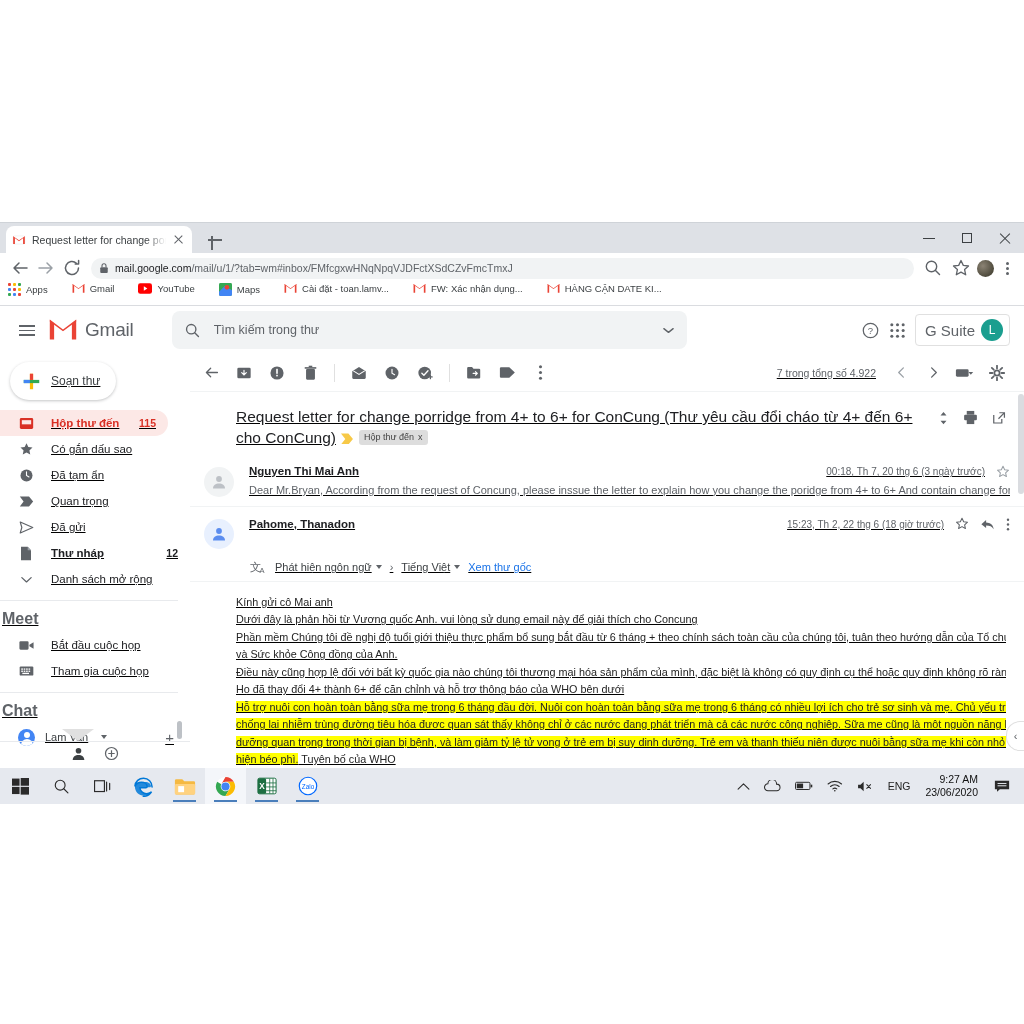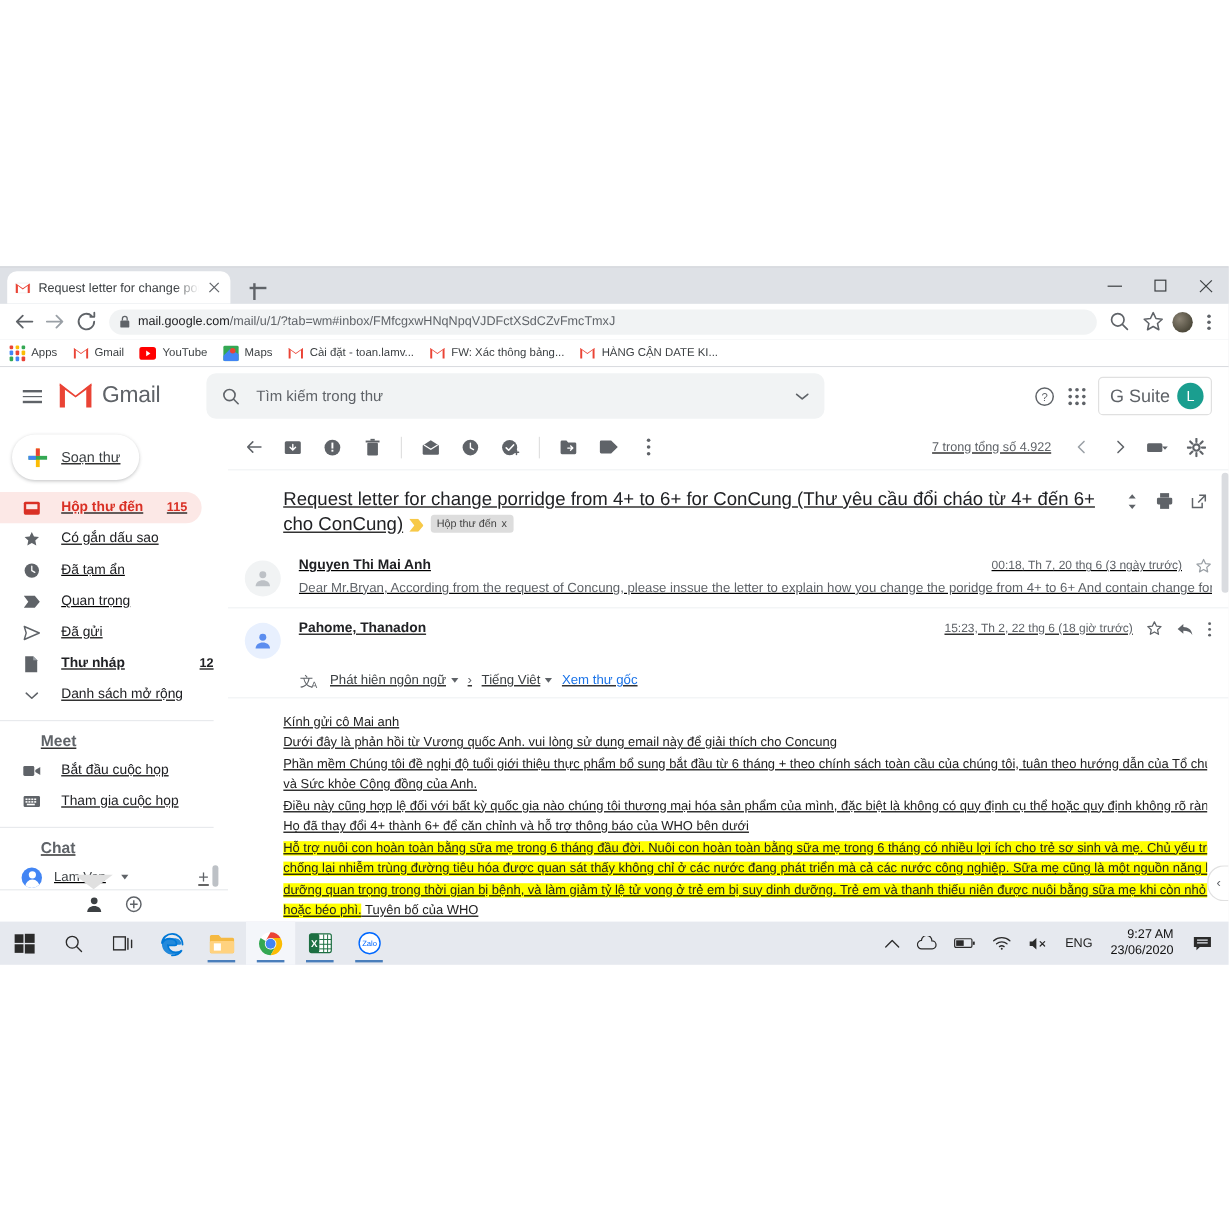--- a/index.html
+++ b/index.html
@@ -82,22 +82,22 @@
   .avatar-img {
     width: 17px; height: 17px; border-radius: 50%;
     background: radial-gradient(circle at 35% 35%, #8b8374, #4e4a3c 70%);
   }
   .kebab { width: 18px; height: 20px; position: relative; flex:0 0 18px; }
   .kebab i { position:absolute; left:8px; width:3px; height:3px; border-radius:50%; background:#5f6368; }
   .kebab i:nth-child(1){top:4px;} .kebab i:nth-child(2){top:9px;} .kebab i:nth-child(3){top:14px;}
 
   
   .bookmarks {
-    height: 23px; background: #fff; display: flex; align-items: center;
-    padding: 0 8px; gap: 13px; border-bottom: 1px solid #dadce0; overflow: hidden;
+    height: 23px; background: #fff; display: flex; align-items: flex-start;
+    padding: 0 8px; gap: 24px; border-bottom: 1px solid #dadce0; overflow: hidden;
   }
   .bm { display: flex; align-items: center; gap: 5px; white-space: nowrap; }
   .bm-label { font-size: 9.5px; color: #3c4043; }
   .apps-grid {
     width: 13px; height: 13px; display: grid; gap: 1.4px;
     grid-template-columns: repeat(3, 1fr); grid-template-rows: repeat(3, 1fr);
   }
   .apps-grid b { display:block; border-radius:1px; }
 
   
@@ -137,21 +137,21 @@
   .side-item {
     display: flex; align-items: center; height: 26px; padding-left: 18px;
     gap: 17px; font-size: 11.5px; color: #202124; position: relative;
   }
   .side-item.active { background: #fce8e6; border-radius: 0 13px 13px 0; color: #d93025; font-weight: bold; margin-right: 22px; }
   .side-item .s-ico { width: 16px; flex: 0 0 16px; display: flex; justify-content: center; }
   .side-item .s-lbl { flex: 1 1 auto; }
   .side-item .s-cnt { font-size: 10.5px; padding-right: 12px; }
   .side-item.bold .s-lbl, .side-item.bold .s-cnt { font-weight: bold; }
   .side-sep { height: 1px; background: #e8eaed; margin: 8px 12px 6px 0; }
-  .side-head { font-size: 13px; color: #5f6368; padding: 3px 0 4px 34px; font-weight: bold; }
+  .side-head { font-size: 16px; color: #5f6368; padding: 3px 0 4px 2px; font-weight: bold; }
   .chat-user { display: flex; align-items: center; height: 26px; padding-left: 18px; gap: 10px; }
   .chat-av { width: 17px; height: 17px; border-radius: 50%; background: #4285f4; position: relative; overflow: hidden; }
   .chat-av::before { content:""; position:absolute; left:5.5px; top:3px; width:6px; height:6px; border-radius:50%; background:#fff; }
   .chat-av::after { content:""; position:absolute; left:2.5px; top:10.5px; width:12px; height:9px; border-radius:6px 6px 0 0; background:#fff; }
   .chat-name { font-size: 11px; color: #3c4043; }
   .chat-plus { margin-left: auto; margin-right: 16px; color: #5f6368; font-size: 15px; }
   .side-footer {
     position: absolute; left: 0; bottom: 0; width: 190px; height: 28px;
     border-top: 1px solid #e8eaed; display: flex; align-items: flex-start; justify-content: center; gap: 18px;
     padding-top: 4px;
@@ -376,21 +376,21 @@
         <span class="bm-label">Cài đặt - toan.lamv...</span>
       </div>
       <div class="bm">
         <span>
             <svg width="13" height="11" viewBox="0 0 24 20">
               <path d="M1 3 L12 11 L23 3 L23 1.5 L12 9.5 L1 1.5 Z" fill="#ea4335"></path>
               <path d="M1 2 L1 18 L4 18 L4 4.5 Z" fill="#ea4335"></path>
               <path d="M23 2 L23 18 L20 18 L20 4.5 Z" fill="#ea4335"></path>
             </svg>
           </span>
-        <span class="bm-label">FW: Xác thông bảng...</span>
+        <span class="bm-label">FW: Xác nhận dụng...</span>
       </div>
       <div class="bm">
         <span>
             <svg width="13" height="11" viewBox="0 0 24 20">
               <path d="M1 3 L12 11 L23 3 L23 1.5 L12 9.5 L1 1.5 Z" fill="#ea4335"></path>
               <path d="M1 2 L1 18 L4 18 L4 4.5 Z" fill="#ea4335"></path>
               <path d="M23 2 L23 18 L20 18 L20 4.5 Z" fill="#ea4335"></path>
             </svg>
           </span>
         <span class="bm-label">HÀNG CẬN DATE KI...</span>
@@ -805,21 +805,21 @@
           <div class="mail-text">
             <p>Kính gửi cô Mai anh</p>
             <p>Dưới đây là phản hồi từ Vương quốc Anh. vui lòng sử dụng email này để giải thích cho Concung</p>
             <p>Phần mềm Chúng tôi đề nghị độ tuổi giới thiệu thực phẩm bổ sung bắt đầu từ 6 tháng + theo chính sách toàn cầu của chúng tôi, tuân theo hướng dẫn của Tổ chức Y tế Thế giới (WHO)</p>
             <p>và Sức khỏe Cộng đồng của Anh.</p>
             <p>Điều này cũng hợp lệ đối với bất kỳ quốc gia nào chúng tôi thương mại hóa sản phẩm của mình, đặc biệt là không có quy định cụ thể hoặc quy định không rõ ràng</p>
             <p>Họ đã thay đổi 4+ thành 6+ để căn chỉnh và hỗ trợ thông báo của WHO bên dưới</p>
             <p><span class="hl">Hỗ trợ nuôi con hoàn toàn bằng sữa mẹ trong 6 tháng đầu đời. Nuôi con hoàn toàn bằng sữa mẹ trong 6 tháng có nhiều lợi ích cho trẻ sơ sinh và mẹ. Chủ yếu trong số này là bảo vệ</span></p>
             <p><span class="hl">chống lại nhiễm trùng đường tiêu hóa được quan sát thấy không chỉ ở các nước đang phát triển mà cả các nước công nghiệp. Sữa mẹ cũng là một nguồn năng lượng và chất dinh</span></p>
             <p><span class="hl">dưỡng quan trọng trong thời gian bị bệnh, và làm giảm tỷ lệ tử vong ở trẻ em bị suy dinh dưỡng. Trẻ em và thanh thiếu niên được nuôi bằng sữa mẹ khi còn nhỏ thường ít bị thừa cân</span></p>
-            <p><span class="hl">hoặc béo phì.</span><span> Tuyên bố của WHO</span></p>
+            <p><span class="hl">hiện béo phì.</span><span> Tuyên bố của WHO</span></p>
             <p>Vì vậy, về mặt công thức, không có gì thay đổi và đặc điểm kỹ thuật của sản phẩm. Không có gì thay đổi.</p>
 
           </div>
 
           <div class="right-fab">‹</div>
         </div>
       </div>
     </div>
   </div>
 

